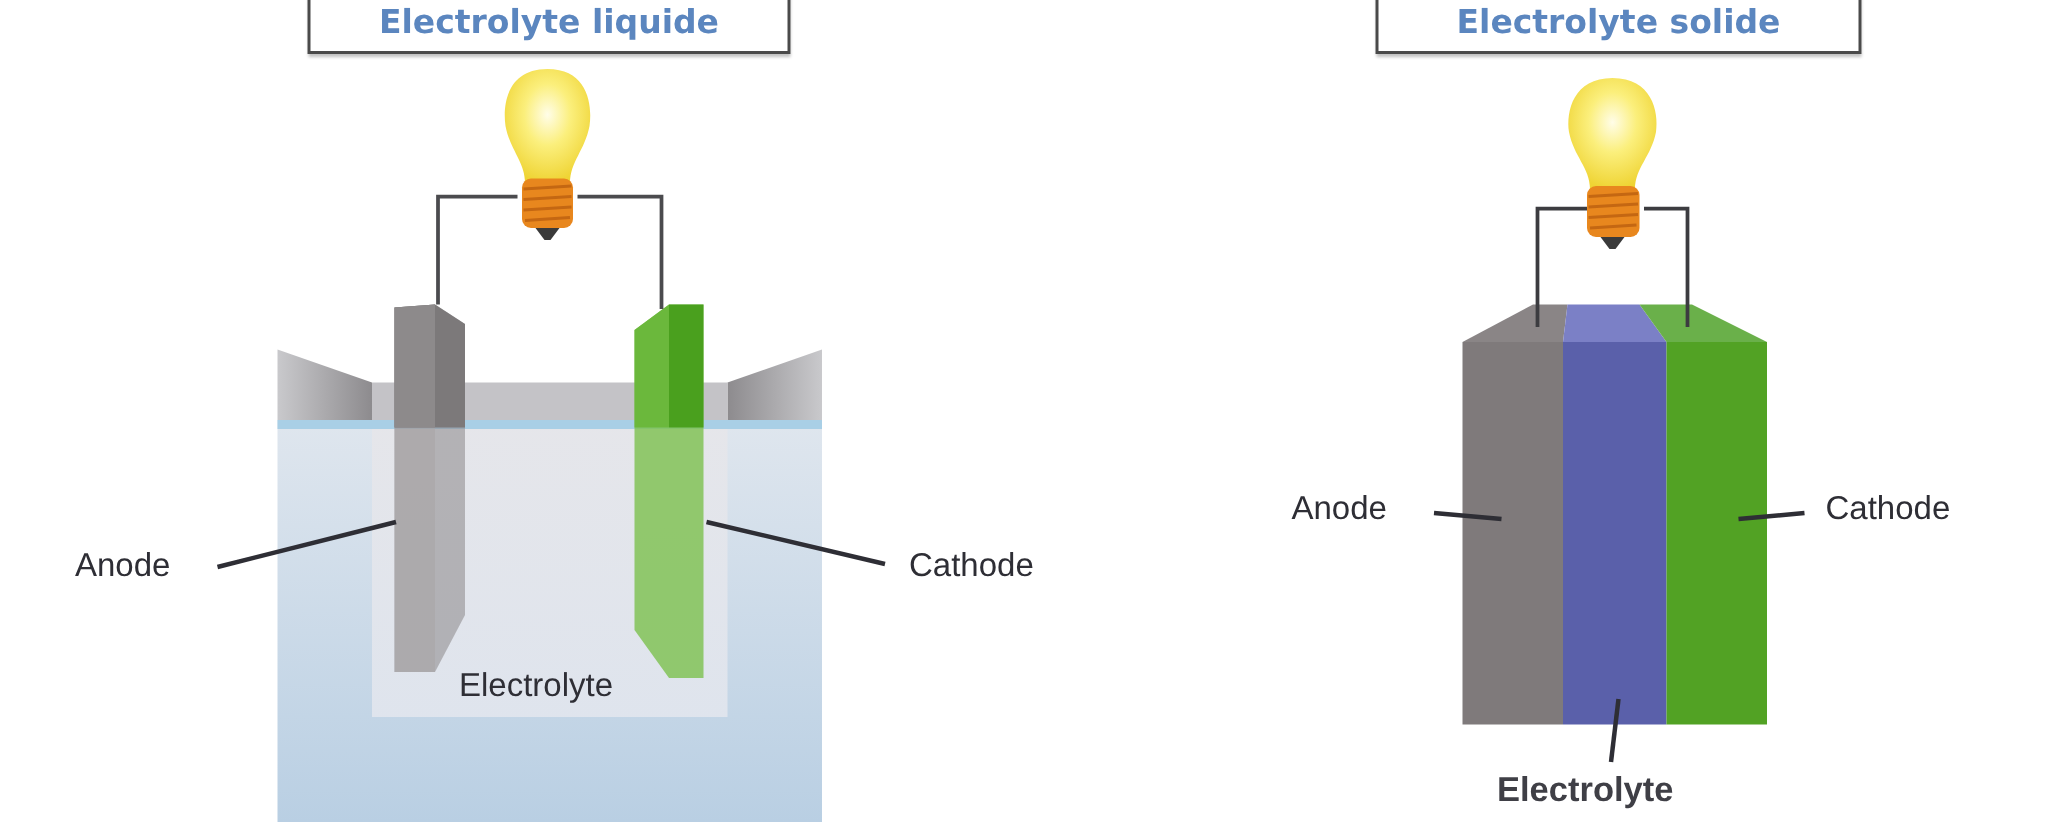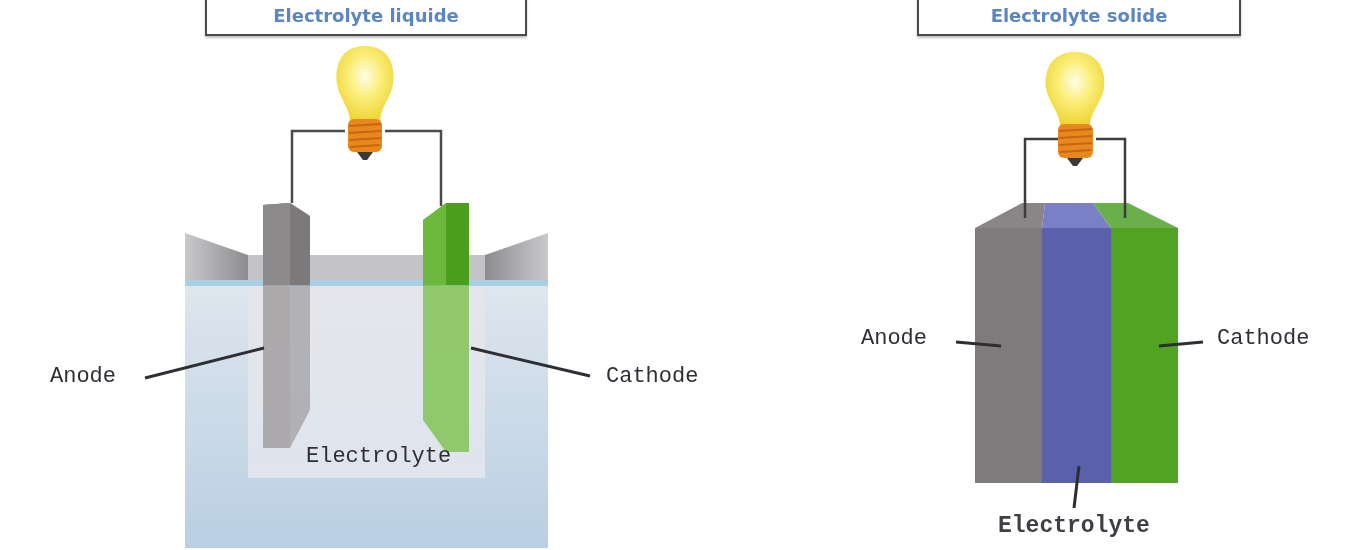--- a/index.html
+++ b/index.html
@@ -1,19 +1,19 @@
 <!DOCTYPE html>
 <html><head>
 <meta charset="utf-8">
 <style>
   html, body { margin:0; padding:0; background:#ffffff; }
   body { width:1370px; height:550px; position:relative; overflow:hidden; font-family:"Liberation Sans", sans-serif; }
   .title-box { position:absolute; top:-14px; height:46px; border:2px solid #4a4a4a; background:#fff; box-shadow:0 2px 2px rgba(0,0,0,0.25); display:flex; align-items:center; justify-content:center; }
-  .title-text { font-family:"DejaVu Sans", sans-serif; font-weight:bold; font-size:18px; color:#5b86bf; margin-top:8px; }
-  .label { position:absolute; font-family:Liberation Mono, monospace; font-size:22px; color:#2e2e35; }
+  .title-text { font-family:"DejaVu Sans", sans-serif; font-weight:bold; font-size:22px; color:#5b86bf; margin-top:8px; }
+  .label { position:absolute; font-family:Liberation Sans, sans-serif; font-size:22px; color:#2e2e35; }
   .label.bold { font-weight:bold; color:#3f3f46; font-size:23px; }
   svg { position:absolute; left:0; top:0; }
 </style>
 </head>
 <body>
 
 <svg width="1370" height="550" viewBox="0 0 1370 550">
   <defs>
     <radialGradient id="bulbGrad" cx="50%" cy="40%" r="60%">
       <stop offset="0%" stop-color="#fffde8"></stop>

